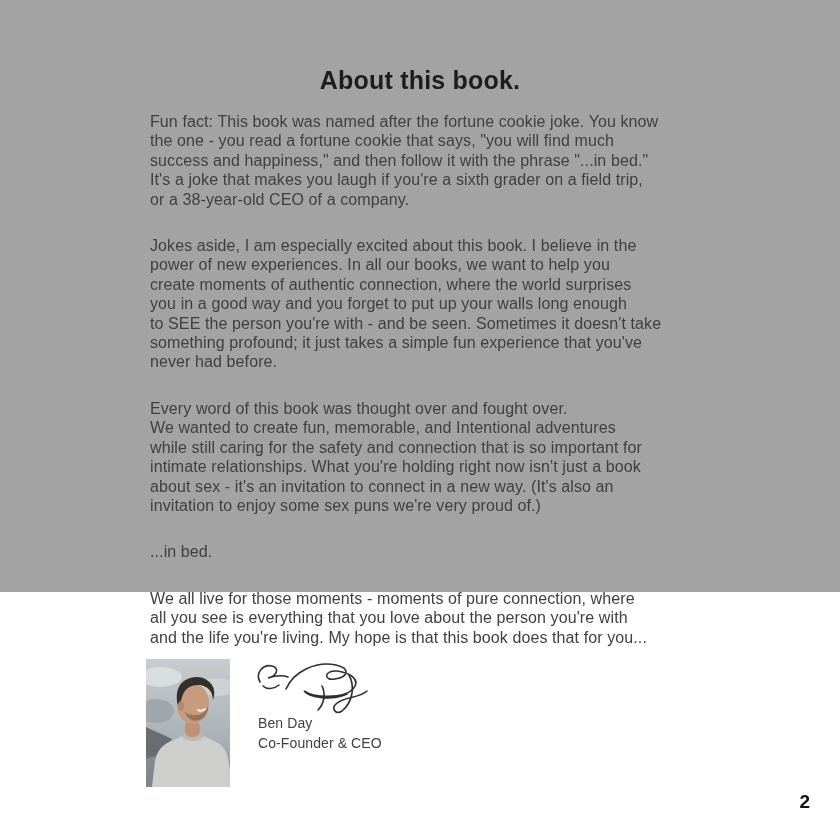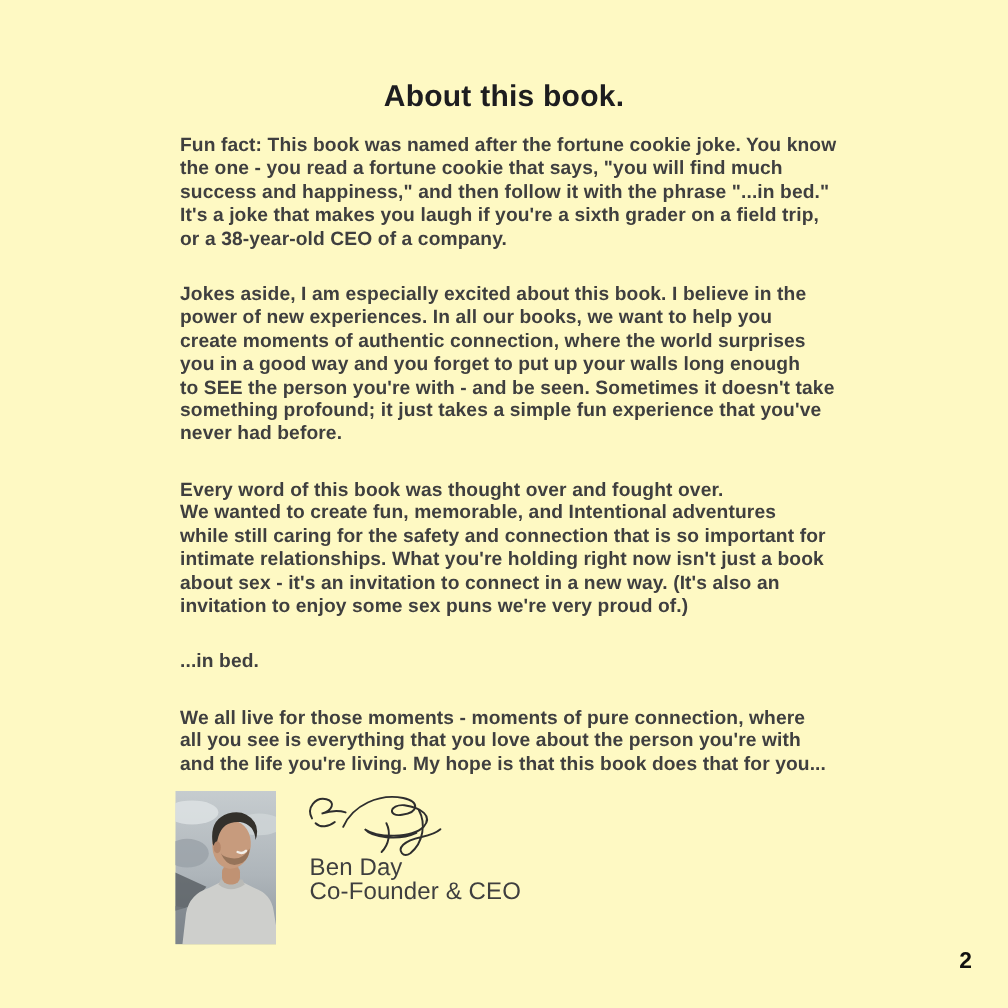--- a/index.html
+++ b/index.html
@@ -4,22 +4,22 @@
 <style>
   * { margin: 0; padding: 0; box-sizing: border-box; }
   html, body {
     width: 840px; height: 840px;
     background: #ffffff;
     overflow: hidden;
     font-family: "Liberation Sans", "DejaVu Sans", sans-serif;
   }
   .page {
     position: relative;
-    width: 840px; height: 840px;
-    background: #fef9c3;
+    width: 840px; height: 592px;
+    background: #a3a3a3;
   }
   .page-title {
     position: absolute;
     top: 66px; left: 0; width: 840px;
     text-align: center;
     font-size: 25px;
     font-weight: 700;
     letter-spacing: 0.2px;
     color: #1d1d1f;
   }
@@ -27,21 +27,20 @@
     position: absolute;
     top: 112px; left: 150px; width: 620px;
     font-size: 16px;
     line-height: 19.4px;
     color: #3f3f3f;
     letter-spacing: 0.1px;
   }
   .para {
     white-space: pre-line;
     margin: 0 0 27px 0;
-    font-weight: bold;
   }
   .author-block {
     position: absolute;
     top: 658px; left: 146px;
     width: 440px; height: 135px;
   }
   .author-photo {
     position: absolute;
     top: 1px; left: 0;
     width: 84px; height: 128px;
@@ -49,21 +48,21 @@
   }
   .author-photo svg { display: block; }
   .signature {
     position: absolute;
     top: 0; left: 106px;
     width: 128px; height: 58px;
   }
   .author-caption {
     position: absolute;
     top: 56px; left: 112px;
-    font-size: 20px;
+    font-size: 14px;
     line-height: 19.5px;
     color: #3f3f3f;
     letter-spacing: 0.1px;
   }
   .page-number {
     position: absolute;
     top: 791px; right: 30px;
     font-size: 19px;
     font-weight: 700;
     color: #111111;

